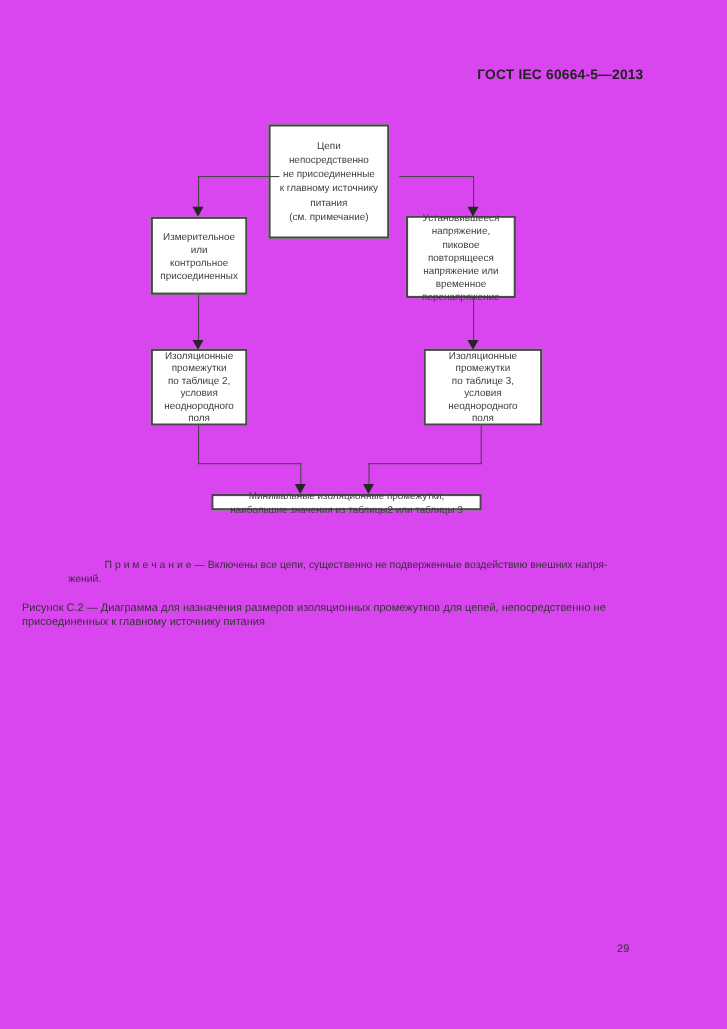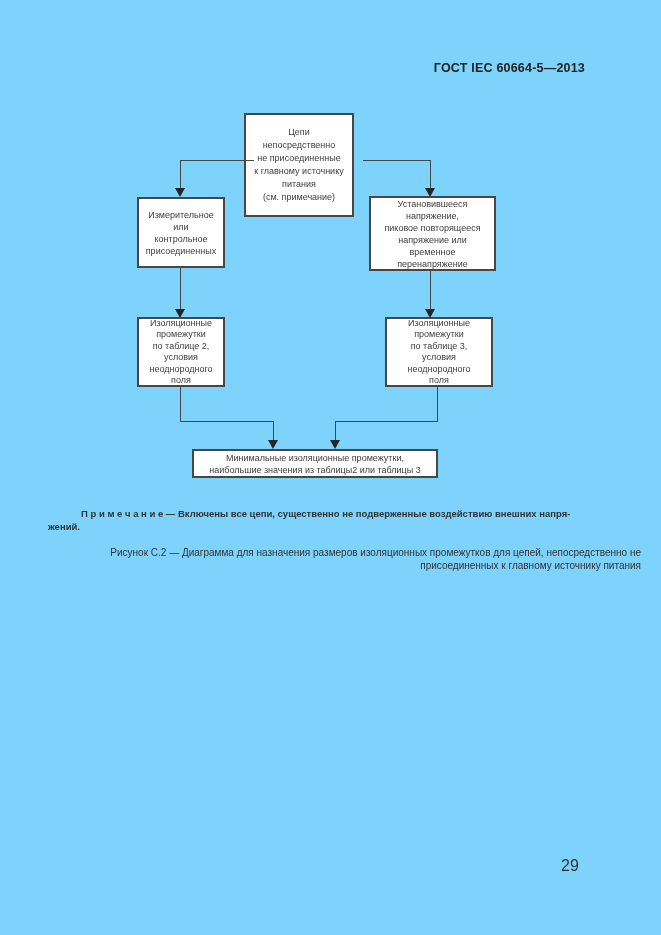--- a/index.html
+++ b/index.html
@@ -1,21 +1,21 @@
 <!DOCTYPE html>
 <html><head>
 <meta charset="utf-8">
 <style>
   html, body { margin:0; padding:0; background:#888; }
   .page {
     position: relative;
     width: 661px;
     height: 935px;
     margin: 0 auto;
-    background: #7dd3fc;
+    background: #d946ef;
     font-family: "Liberation Sans", sans-serif;
     overflow: hidden;
   }
   .doc-header {
     position: absolute;
     top: 61px;
     right: 76px;
     font-size: 12.5px;
     font-weight: bold;
     color: #222222;
@@ -30,60 +30,59 @@
     align-items: center;
     justify-content: center;
     text-align: center;
     white-space: pre-line;
     font-size: 9px;
     line-height: 12px;
     color: #3d3d3d;
   }
   #box-top        { left:244px; top:113px; width:110px; height:104px; line-height:13px; }
   #box-left       { left:137px; top:197px; width:88px;  height:71px; }
-  #box-right      { left:369px; top:196px; width:127px; height:75px; }
+  #box-right      { left:369px; top:196px; width:100px; height:75px; }
   #box-lowerleft  { left:137px; top:317px; width:88px;  height:70px; line-height:11.5px; }
   #box-lowerright { left:385px; top:317px; width:108px; height:70px; line-height:11.5px; }
-  #box-bottom     { left:192px; top:449px; width:246px; height:29px; }
+  #box-bottom     { left:192px; top:449px; width:246px; height:15px; }
   .fc-line { position: absolute; background: #474747; }
   .arrow-down {
     position: absolute;
     width: 0; height: 0;
     border-left: 5px solid transparent;
     border-right: 5px solid transparent;
     border-top: 9px solid #262626;
   }
   .note-text {
     position: absolute;
-    left: 48px;
+    left: 62px;
     top: 508px;
     width: 552px;
     font-size: 9.5px;
     line-height: 12.5px;
     color: #333333;
     text-indent: 33px;
     white-space: pre-line;
-    font-weight: bold;
   }
   .figure-caption {
     position: absolute;
     left: 20px;
     top: 546px;
     width: 621px;
-    text-align: right;
+    text-align: left;
     font-size: 10px;
     line-height: 13px;
     color: #333333;
     white-space: pre-line;
   }
   .page-number {
     position: absolute;
     left: 561px;
     top: 857px;
-    font-size: 16px;
+    font-size: 10px;
     color: #333333;
   }
 </style>
 </head>
 <body>
 
 <div class="page">
 
   <div class="doc-header">ГОСТ IEC 60664-5—2013</div>
 

